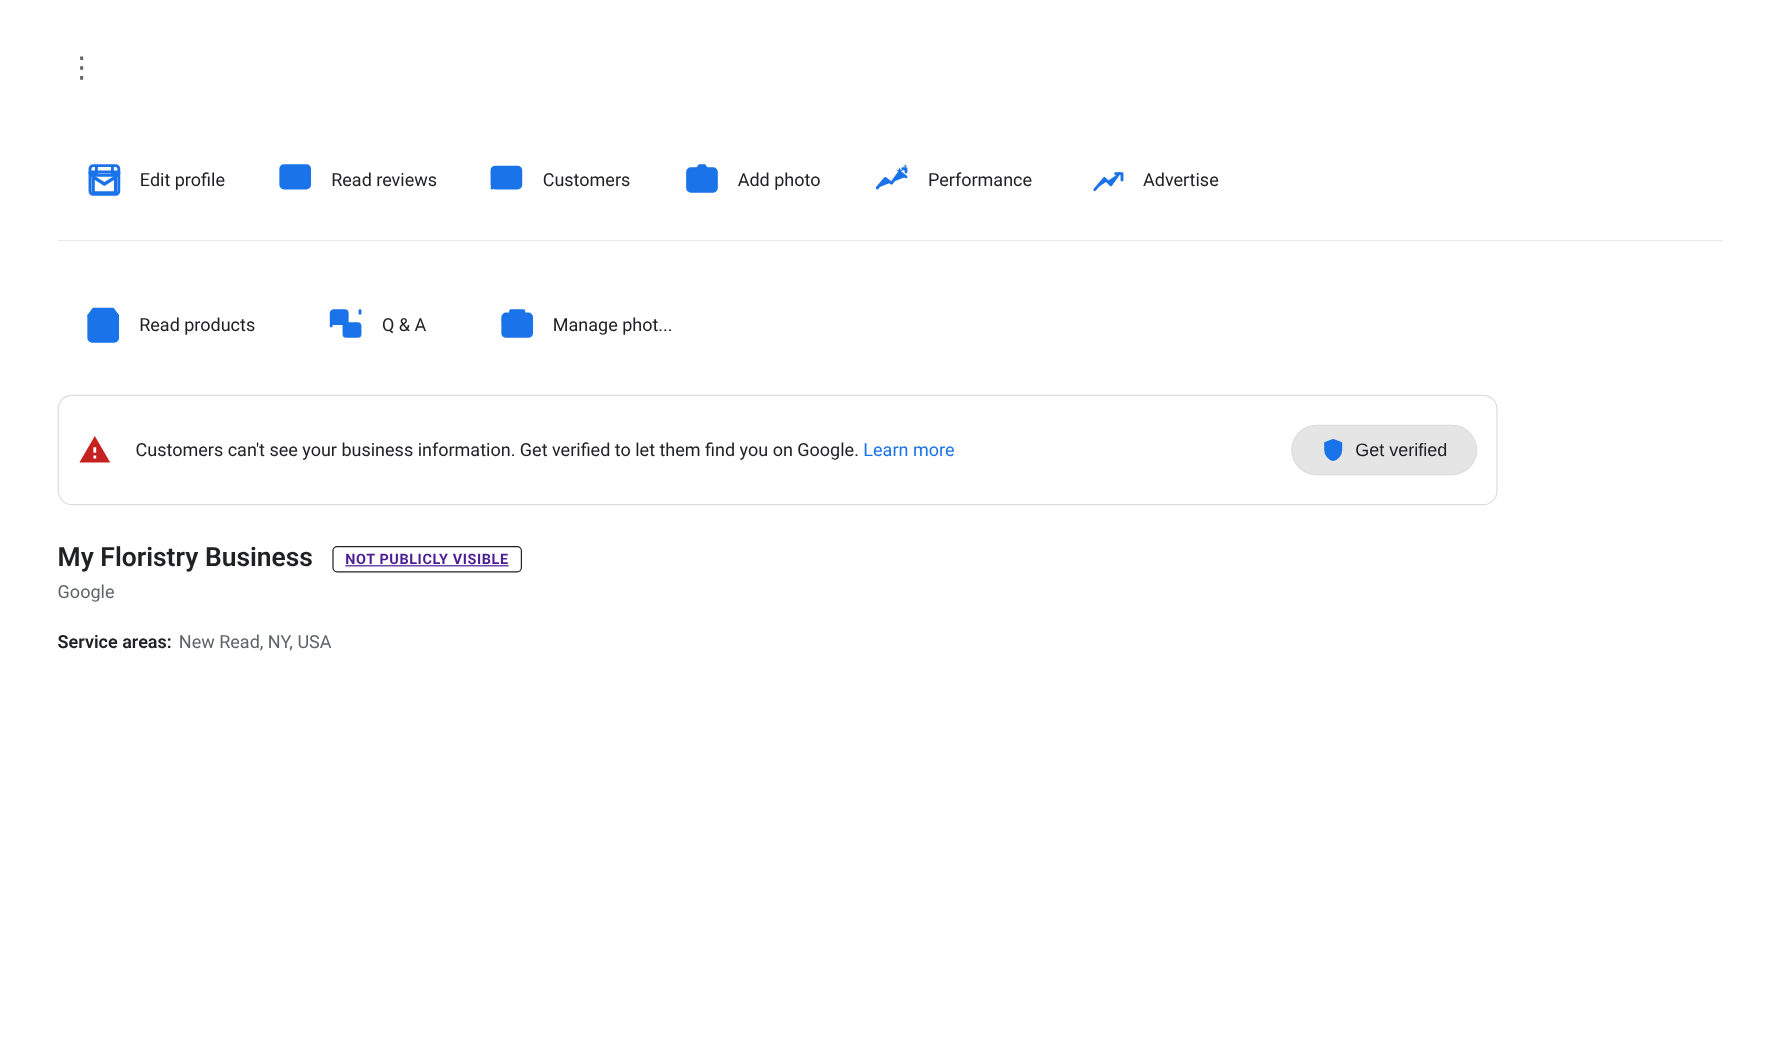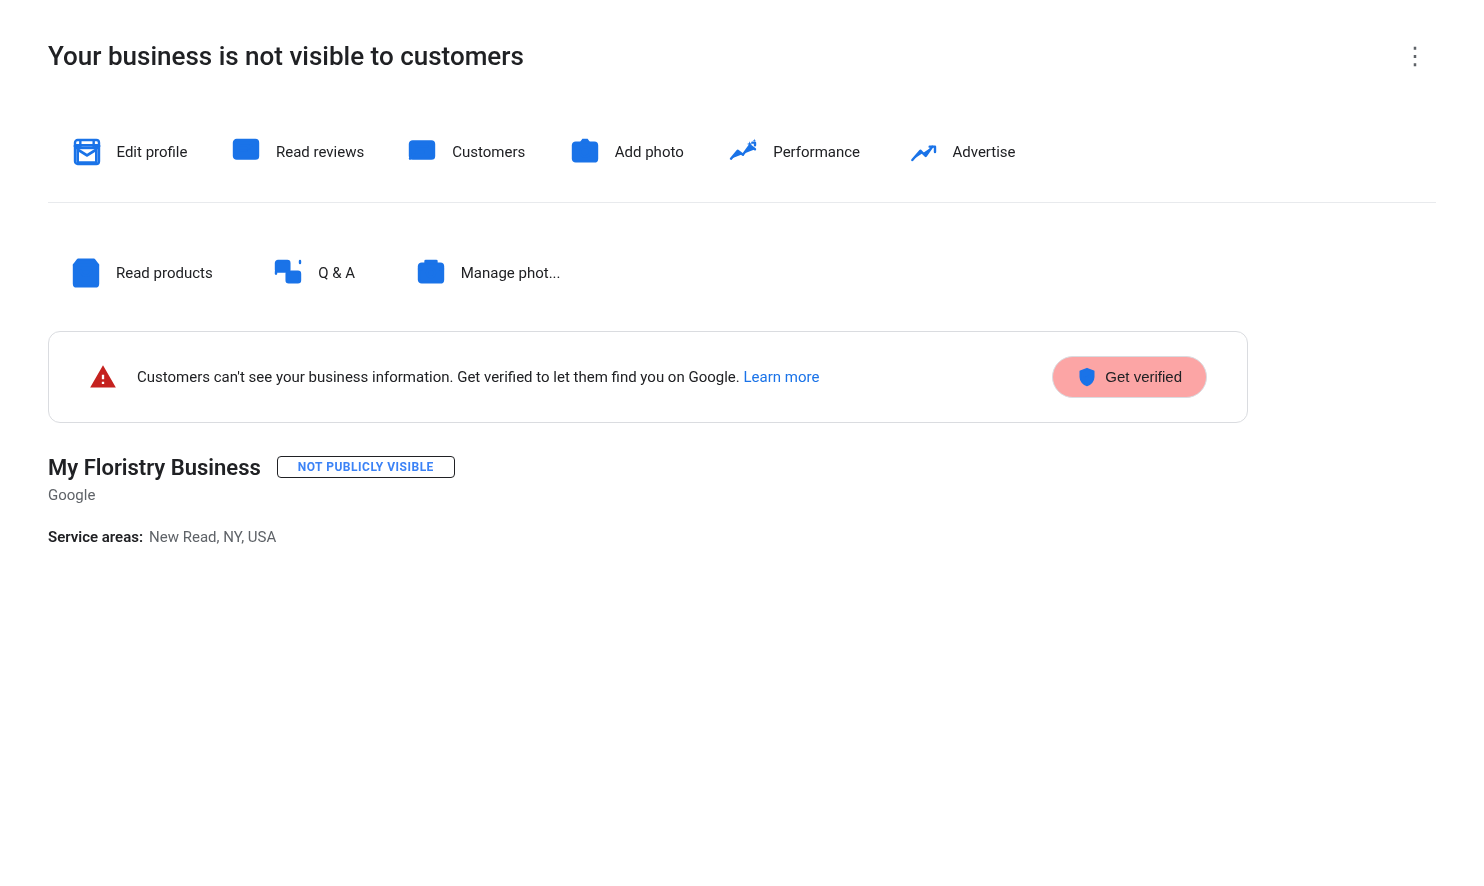--- a/index.html
+++ b/index.html
@@ -78,21 +78,21 @@
     .divider {
       width: 100%;
       height: 1px;
       background: #e8eaed;
       margin: 12px 0 28px;
     }
 
     .alert-box {
       border: 1px solid #dadce0;
       border-radius: 12px;
-      padding: 24px 40px;
+      padding: 24px 16px;
       display: flex;
       align-items: center;
       justify-content: space-between;
       margin-bottom: 32px;
       max-width: 1200px;
     }
 
     .alert-left {
       display: flex;
       align-items: center;
@@ -117,21 +117,21 @@
     }
 
     .get-verified-btn {
       display: flex;
       align-items: center;
       gap: 8px;
       border: 1px solid #dadce0;
       border-radius: 24px;
       padding: 10px 24px;
       cursor: pointer;
-      background: #fca5a5;
+      background: #e5e5e5;
       font-size: 15px;
       color: #202124;
       font-weight: 500;
       white-space: nowrap;
       flex-shrink: 0;
       transition: background 0.1s;
     }
 
     .get-verified-btn svg {
       width: 20px;
@@ -148,25 +148,26 @@
 
     .business-name {
       font-size: 22px;
       font-weight: 600;
       color: #202124;
     }
 
     .visibility-badge {
       border: 1.5px solid #202124;
       border-radius: 4px;
-      padding: 3px 20px;
+      padding: 3px 10px;
       font-size: 12px;
       font-weight: 700;
-      color: #3b82f6;
+      color: #4c1d95;
       letter-spacing: 0.5px;
+      text-decoration: underline;
     }
 
     .business-category {
       font-size: 15px;
       color: #5f6368;
       margin-bottom: 24px;
     }
 
     .service-areas-row {
       display: flex;
@@ -182,21 +183,20 @@
 
     .service-areas-value {
       font-size: 15px;
       color: #5f6368;
     }
   </style>
 </head>
 <body>
 
 <div class="header">
-  <h1 class="header-title">Your business is not visible to customers</h1>
   <div class="more-icon">⋮</div>
 </div>
 
 <div class="action-row">
 
   <div class="action-item">
     <div class="action-icon">
       <svg viewBox="0 0 24 24" xmlns="http://www.w3.org/2000/svg">
         <path d="M20 4H4v2l8 5 8-5V4zm0 4.236l-8 5-8-5V20h16V8.236z" opacity="0"></path>
         <path d="M2 7v1l2 1.5V19c0 1.1.9 2 2 2h12c1.1 0 2-.9 2-2v-9.5L22 8V7l-2-1H4L2 7zm4 1h12v1.5l-6 3.75L6 9.5V8zm0 4.059l5.4 3.375c.18.112.413.168.6.168s.42-.056.6-.168L18 12.059V19H6v-6.941z"></path>

